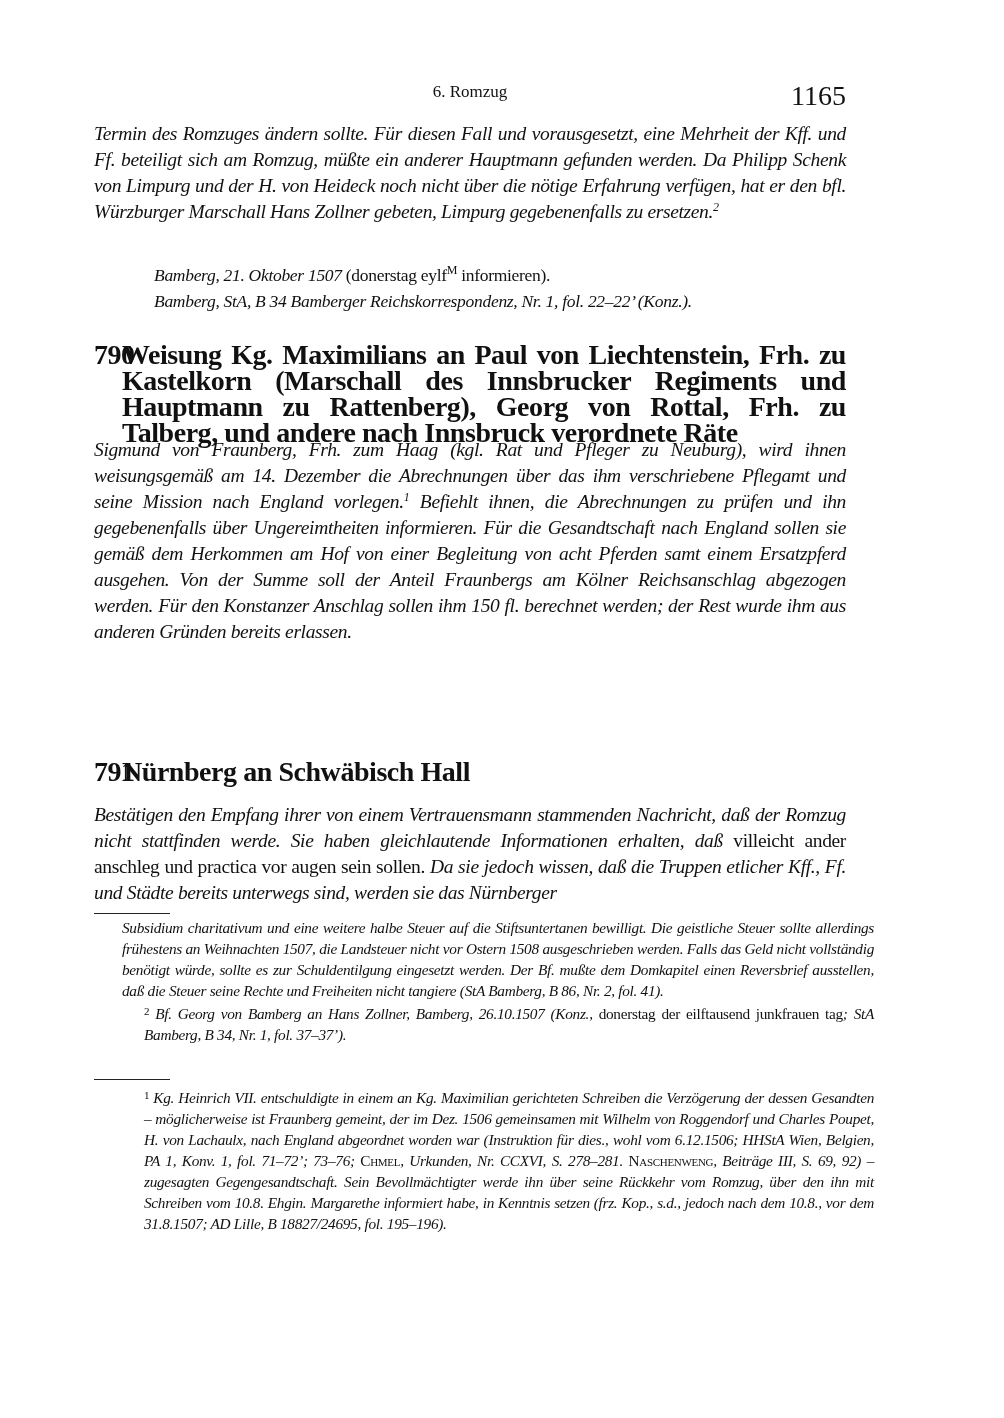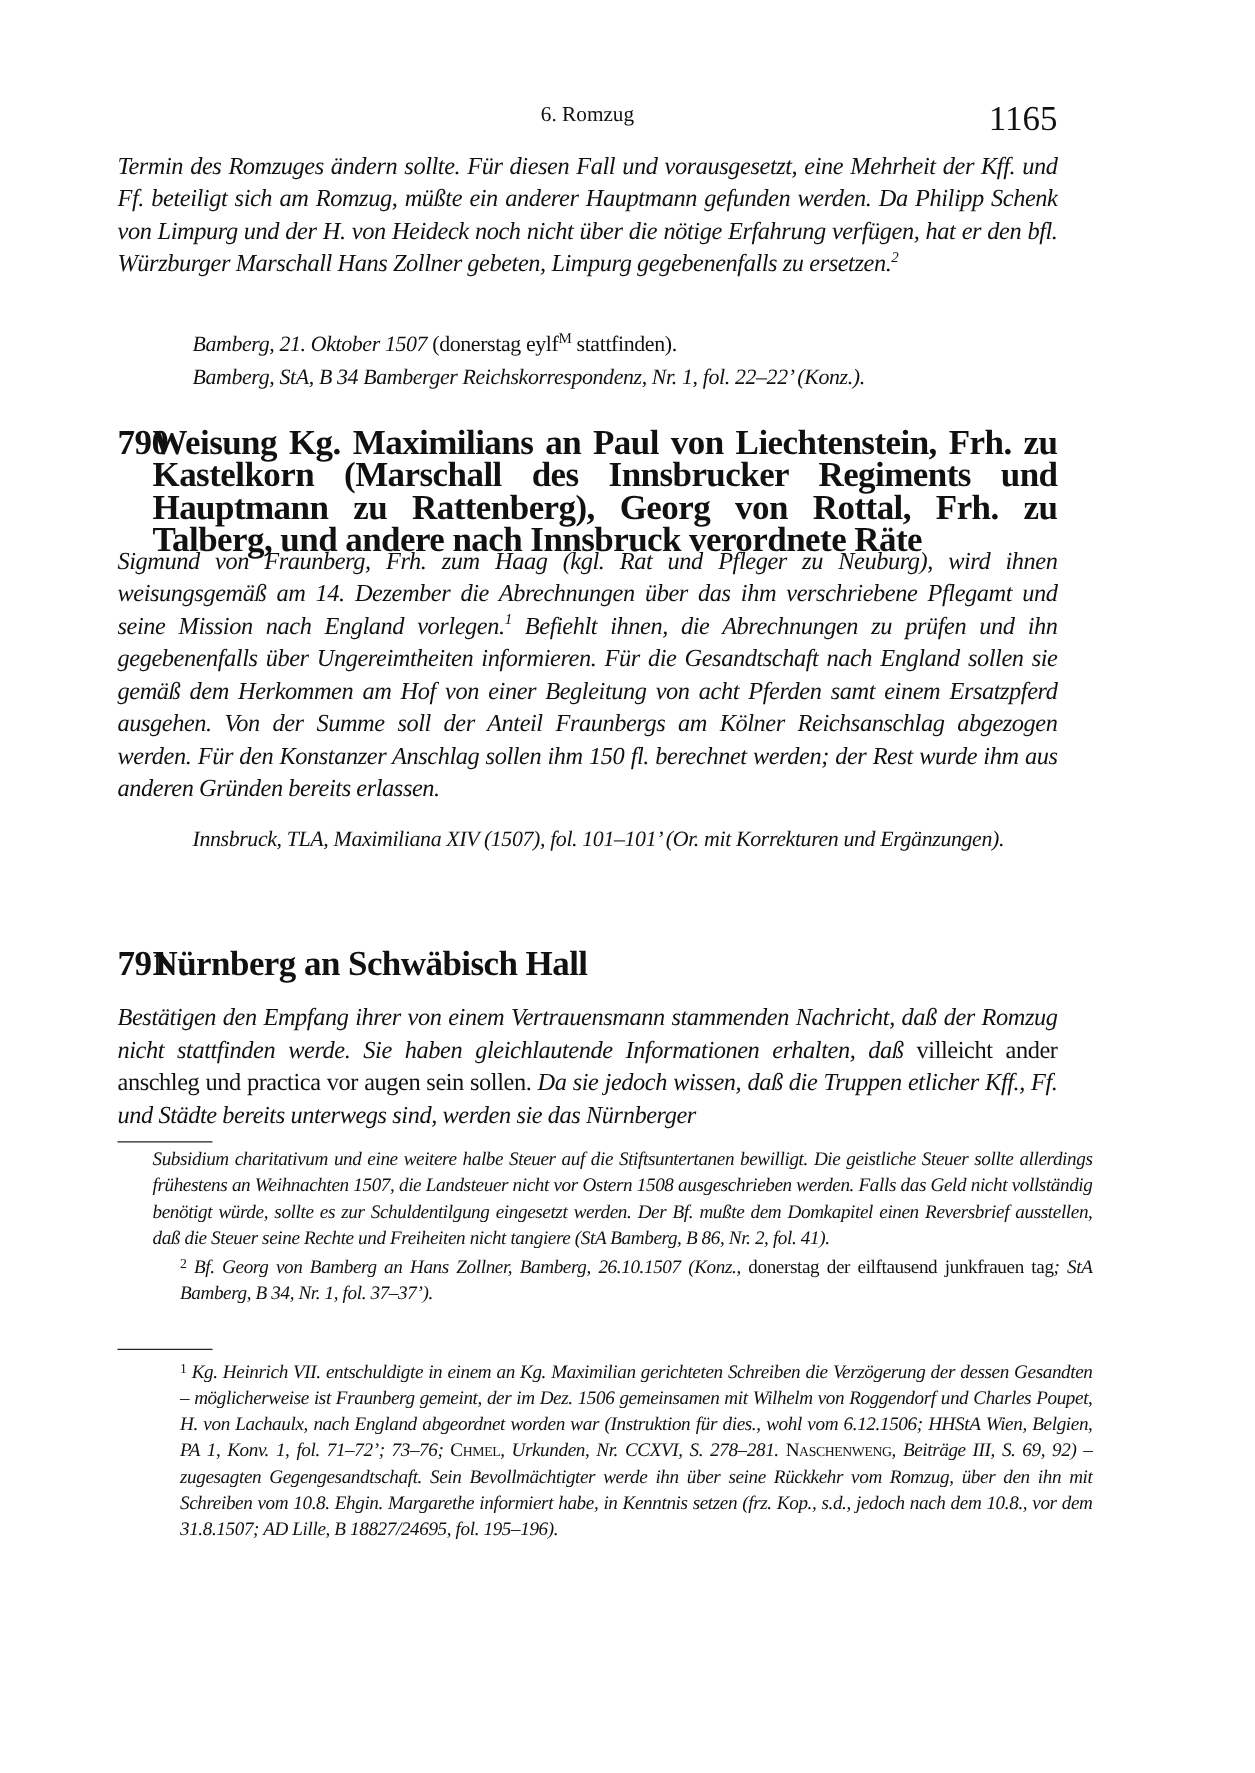--- a/index.html
+++ b/index.html
@@ -55,35 +55,34 @@
   <div class="running-head">
     <span class="title">6. Romzug</span>
     <span class="pageno">1165</span>
   </div>
 
   <div class="block1">
     <p class="body-text"><span>Termin des Romzuges ändern sollte. Für diesen Fall und vorausgesetzt, eine Mehrheit der Kff. und Ff. beteiligt sich am Romzug, müßte ein anderer Hauptmann gefunden werden. Da Philipp Schenk von Limpurg und der H. von Heideck noch nicht über die nötige Erfahrung verfügen, hat er den bfl. Würzburger Marschall Hans Zollner gebeten, Limpurg gegebenenfalls zu ersetzen.</span><sup>2</sup></p>
   </div>
 
   <div class="meta meta1">
-    <p><span class="it">Bamberg, 21. Oktober 1507</span><span> (donerstag eylf</span><sup>M</sup><span> stattfinden).</span></p>
+    <p><span class="it">Bamberg, 21. Oktober 1507</span><span> (donerstag eylf</span><sup>M</sup><span> informieren).</span></p>
     <p class="it">Bamberg, StA, B 34 Bamberger Reichskorrespondenz, Nr. 1, fol. 22–22’ (Konz.).</p>
   </div>
 
   <div class="entry-head eh790">
     <span class="num">790</span>
     <span class="txt">Weisung Kg. Maximilians an Paul von Liechtenstein, Frh. zu Kastelkorn (Marschall des Innsbrucker Regiments und Hauptmann zu Rattenberg), Georg von Rottal, Frh. zu Talberg, und andere nach Innsbruck verordnete Räte</span>
   </div>
 
   <div class="block2">
     <p class="body-text"><span>Sigmund von Fraunberg, Frh. zum Haag (kgl. Rat und Pfleger zu Neuburg), wird ihnen weisungsgemäß am 14. Dezember die Abrechnungen über das ihm verschriebene Pflegamt und seine Mission nach England vorlegen.</span><sup>1</sup><span> Befiehlt ihnen, die Abrechnungen zu prüfen und ihn gegebenenfalls über Ungereimtheiten informieren. Für die Gesandtschaft nach England sollen sie gemäß dem Herkommen am Hof von einer Begleitung von acht Pferden samt einem Ersatzpferd ausgehen. Von der Summe soll der Anteil Fraunbergs am Kölner Reichsanschlag abgezogen werden. Für den Konstanzer Anschlag sollen ihm 150 fl. berechnet werden; der Rest wurde ihm aus anderen Gründen bereits erlassen.</span></p>
   </div>
 
   <div class="meta meta2">
-    <p class="it">Innsbruck, TLA, Maximiliana XIV (1507), fol. 101–101’ (Or. mit Korrekturen und Ergänzungen).</p>
   </div>
 
   <div class="entry-head eh791">
     <span class="num">791</span>
     <span class="txt">Nürnberg an Schwäbisch Hall</span>
   </div>
 
   <div class="block3">
     <p class="body-text"><span>Bestätigen den Empfang ihrer von einem Vertrauensmann stammenden Nachricht, daß der Romzug nicht stattfinden werde. Sie haben gleichlautende Informationen erhalten, daß</span><span class="roman"> villeicht ander anschleg und practica vor augen sein sollen.</span><span> Da sie jedoch wissen, daß die Truppen etlicher Kff., Ff. und Städte bereits unterwegs sind, werden sie das Nürnberger</span></p>
   </div>

